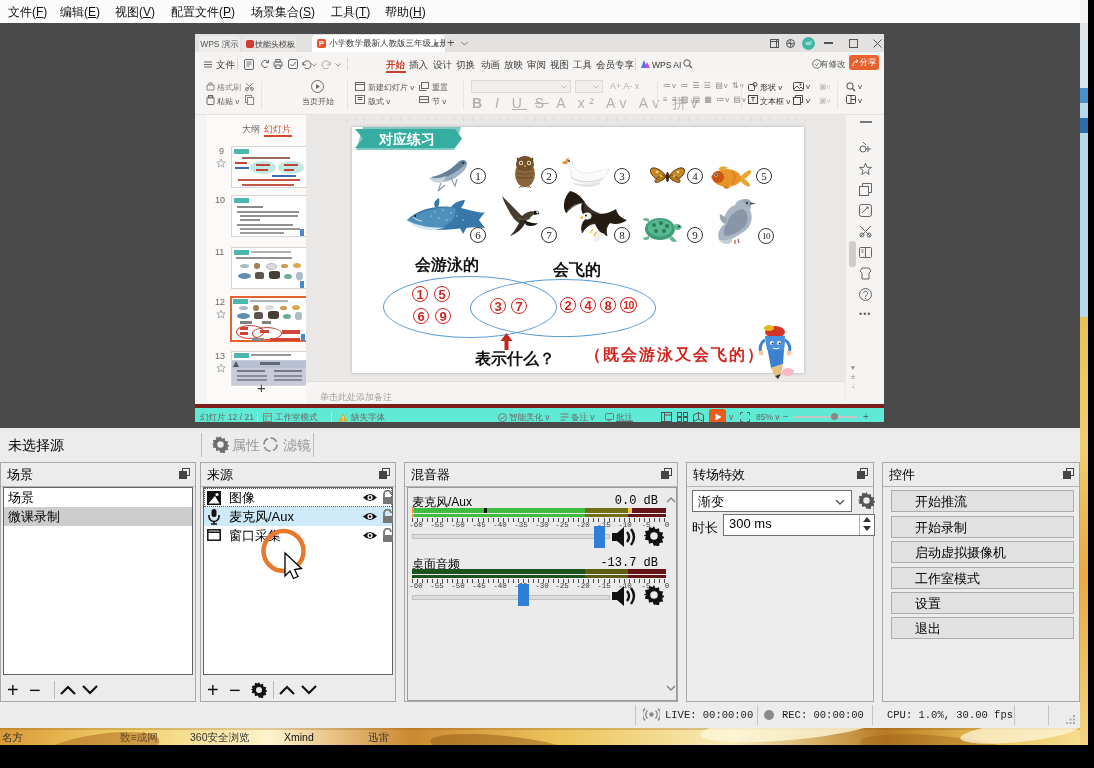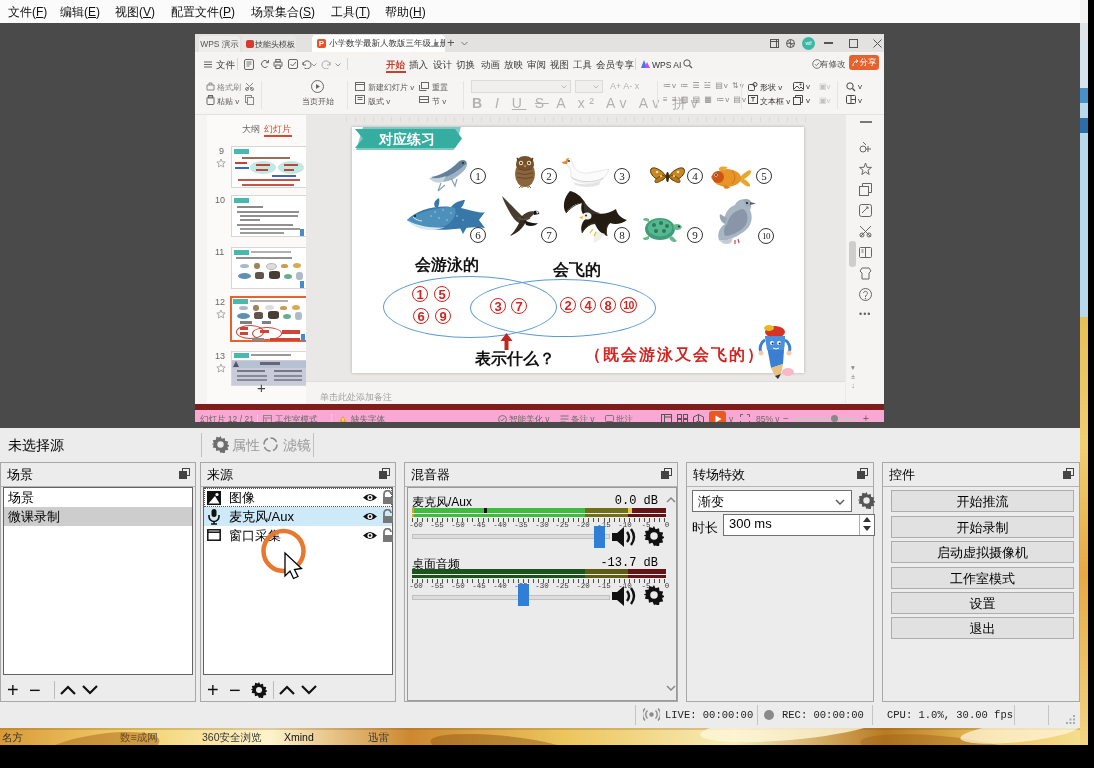--- a/index.html
+++ b/index.html
@@ -12,21 +12,21 @@
  font-size:12px;color:#111;}
 .menubar span{position:absolute;top:4px;white-space:nowrap;}
 .preview{position:absolute;top:23px;left:0;width:1080px;height:405px;background:#4a4a4a;}
 .dock{position:absolute;background:#ececec;border:1px solid #a8a8a8;box-sizing:border-box;}
 .dockhead{position:absolute;top:0;left:0;right:0;height:23px;font-size:13px;color:#000;
  line-height:23px;padding-left:6px;border-bottom:1px solid #b4b4b4;background:#ececec;}
 .dfloat{position:absolute;right:5px;top:5px;width:11px;height:11px;}
 .list{position:absolute;background:#fff;border:1px solid #646464;box-sizing:border-box;
  font-size:13px;color:#000;}
 .obtn{position:absolute;background:#e1e1e1;border:1px solid #adadad;box-sizing:border-box;
- font-size:13px;color:#000;text-align:center;}
+ font-size:13px;color:#000;text-align:left;padding-left:23px;}
 .mono{font-family:"Liberation Mono",monospace;}
 .cnum{position:absolute;width:14px;height:14px;border:1px solid #333;border-radius:50%;
  font-family:"Liberation Serif",serif;font-size:11px;color:#222;text-align:center;line-height:14px;}
 .rnum{position:absolute;width:16px;height:16px;border:1.6px solid #d42420;border-radius:50%;
  font-size:13px;font-weight:bold;color:#d42420;text-align:center;line-height:16px;box-sizing:border-box;}
 </style>
 </head>
 <body>
 <div id="root">
 
@@ -34,21 +34,21 @@
   <div class="ab" style="left:1080px;top:0;width:8px;height:23px;background:#f4f4f4;"></div>
   <div class="ab" style="left:1080px;top:23px;width:8px;height:17px;background:#e0e4e6;"></div>
   <div class="ab" style="left:1080px;top:40px;width:8px;height:48px;background:#d8e4ec;"></div>
   <div class="ab" style="left:1080px;top:88px;width:8px;height:15px;background:#4a90c8;"></div>
   <div class="ab" style="left:1080px;top:118px;width:8px;height:15px;background:#2d6da8;"></div>
   <div class="ab" style="left:1080px;top:317px;width:8px;height:428px;background:linear-gradient(180deg,#e8c055,#f0cf70 30%,#e8a93f 60%,#f2d584);"></div>
 
   <div class="ab" style="left:0;top:728px;width:1080px;height:17px;background:linear-gradient(90deg,#d89a38,#f2d06a 12%,#fdf3cc 25%,#cc8830 38%,#ecc45c 52%,#f8ecb8 68%,#b87a22 82%,#ecc45c 92%,#f5dd90);overflow:hidden;font-size:10.5px;color:#333;">
     <span class="ab" style="left:2px;top:3px;">名方</span>
     <span class="ab" style="left:120px;top:3px;">数≡成网</span>
-    <span class="ab" style="left:190px;top:3px;margin-left:12px;">360安全浏览</span>
+    <span class="ab" style="left:190px;top:3px;">360安全浏览</span>
     <span class="ab" style="left:284px;top:3px;color:#111;">Xmind</span>
     <span class="ab" style="left:368px;top:3px;">迅雷</span>
     <div class="ab" style="left:0;top:0;width:1080px;height:2px;background:rgba(140,85,15,0.25);"></div>
     <div class="ab" style="left:40px;top:6px;width:120px;height:30px;background:#a8641a;border-radius:50%;transform:rotate(-8deg);opacity:0.5;"></div>
     <div class="ab" style="left:430px;top:8px;width:150px;height:26px;background:#8a5212;border-radius:50%;transform:rotate(6deg);opacity:0.45;"></div>
     <div class="ab" style="left:700px;top:-14px;width:180px;height:26px;background:#fdf6d8;border-radius:50%;transform:rotate(-5deg);opacity:0.8;"></div>
     <div class="ab" style="left:860px;top:8px;width:160px;height:26px;background:#9a5e16;border-radius:50%;transform:rotate(5deg);opacity:0.4;"></div>
     <div class="ab" style="left:960px;top:-6px;width:120px;height:20px;background:#fff6e0;border-radius:50%;transform:rotate(-6deg);opacity:0.7;"></div>
   </div>
 
@@ -588,21 +588,21 @@
             <path d="M3 1 h7 l2 3 -2 2 v6 h-7 V6 L1 4 z" fill="none" stroke="#666"></path>
           </svg>
         <svg class="ab" style="left:13px;top:173px;" width="13" height="13" viewBox="0 0 13 13">
             <circle cx="6.5" cy="6.5" r="6" fill="none" stroke="#666"></circle>
             <path d="M4.5 5 a2 2 0 1 1 3 2 l-1 1 v1" fill="none" stroke="#666"></path>
             <circle cx="6.5" cy="10.5" r="0.7" fill="#666"></circle>
           </svg>
         <div class="ab" style="left:13px;top:194px;font-size:9px;color:#666;letter-spacing:1px;">•••</div>
         <div class="ab" style="left:2px;top:248px;font-size:7.5px;color:#888;line-height:9px;text-align:center;width:10px;">▾<br>±<br>↓</div>
       </div>
-      <div class="ab" id="wpsstatus" style="left:0;top:370px;width:689px;height:18px;background:#f9a8d4;border-top:6px solid #7f1d1d;font-size:8.5px;color:#6a6866;">
+      <div class="ab" id="wpsstatus" style="left:0;top:370px;width:689px;height:18px;background:#5eead4;border-top:4px solid #7f1d1d;font-size:8.5px;color:#6a6866;">
         <span class="ab" style="left:5px;top:4px;">幻灯片 12 / 21</span>
         <div class="ab" style="left:62px;top:4px;width:1px;height:10px;background:#dcdad8;"></div>
         <svg class="ab" style="left:68px;top:5px;" width="9" height="9" viewBox="0 0 9 9">
             <rect x="0.5" y="0.5" width="8" height="8" fill="none" stroke="#888"></rect>
             <path d="M0.5 3 h8 M3 3 v5.5" stroke="#888"></path>
           </svg>
         <span class="ab" style="left:80px;top:4px;">工作室模式</span>
         <div class="ab" style="left:136px;top:4px;width:1px;height:10px;background:#dcdad8;"></div>
         <svg class="ab" style="left:143px;top:5px;" width="10" height="9" viewBox="0 0 10 9">
             <path d="M5 0.5 L9.5 8.5 L0.5 8.5 z" fill="#e8a820"></path>

